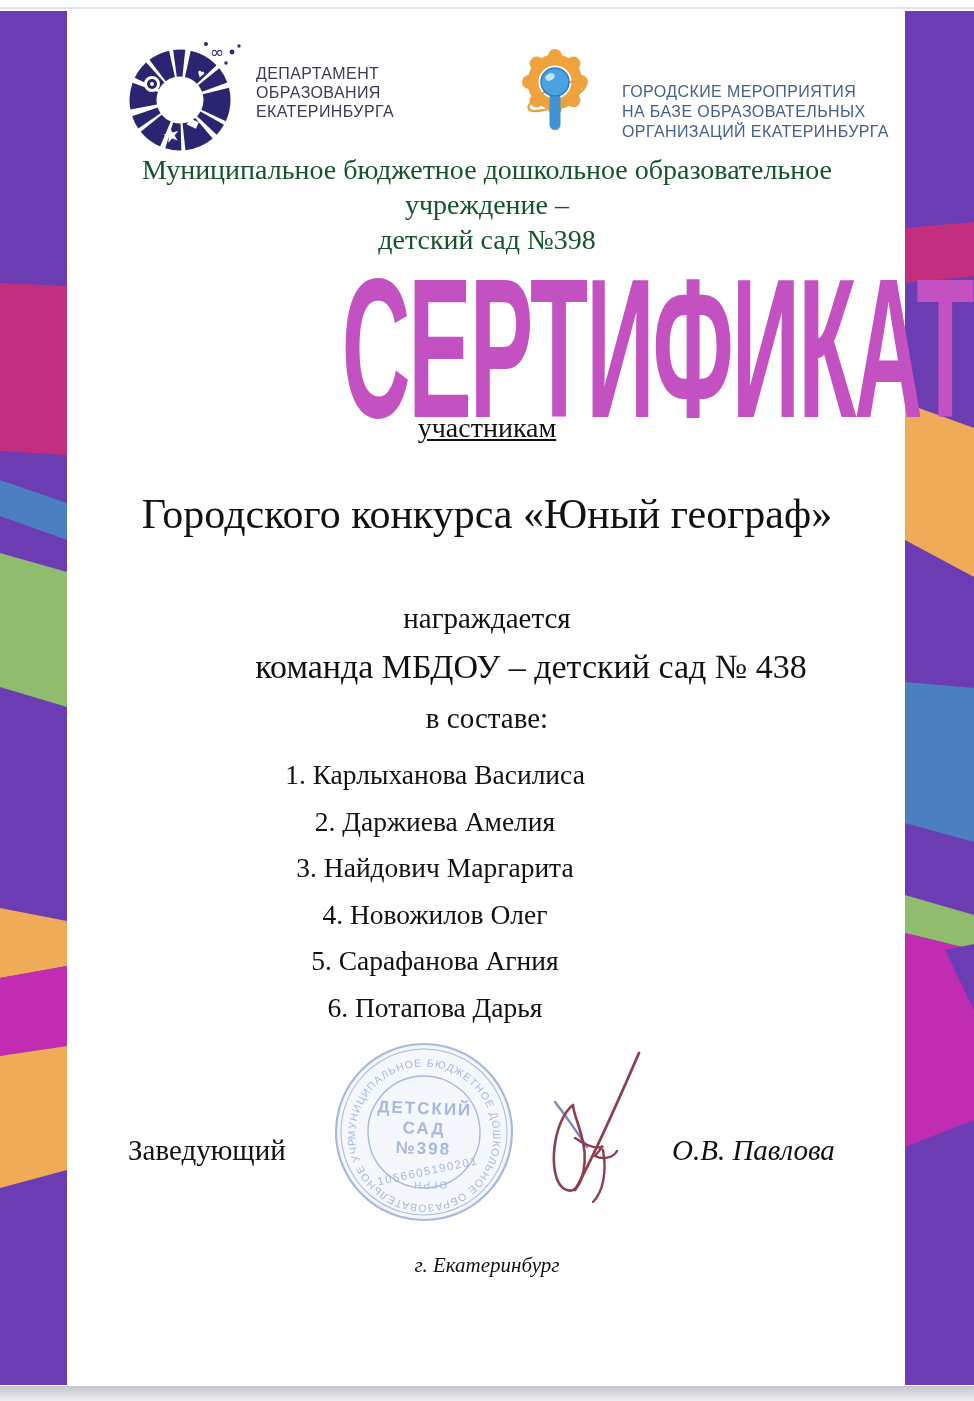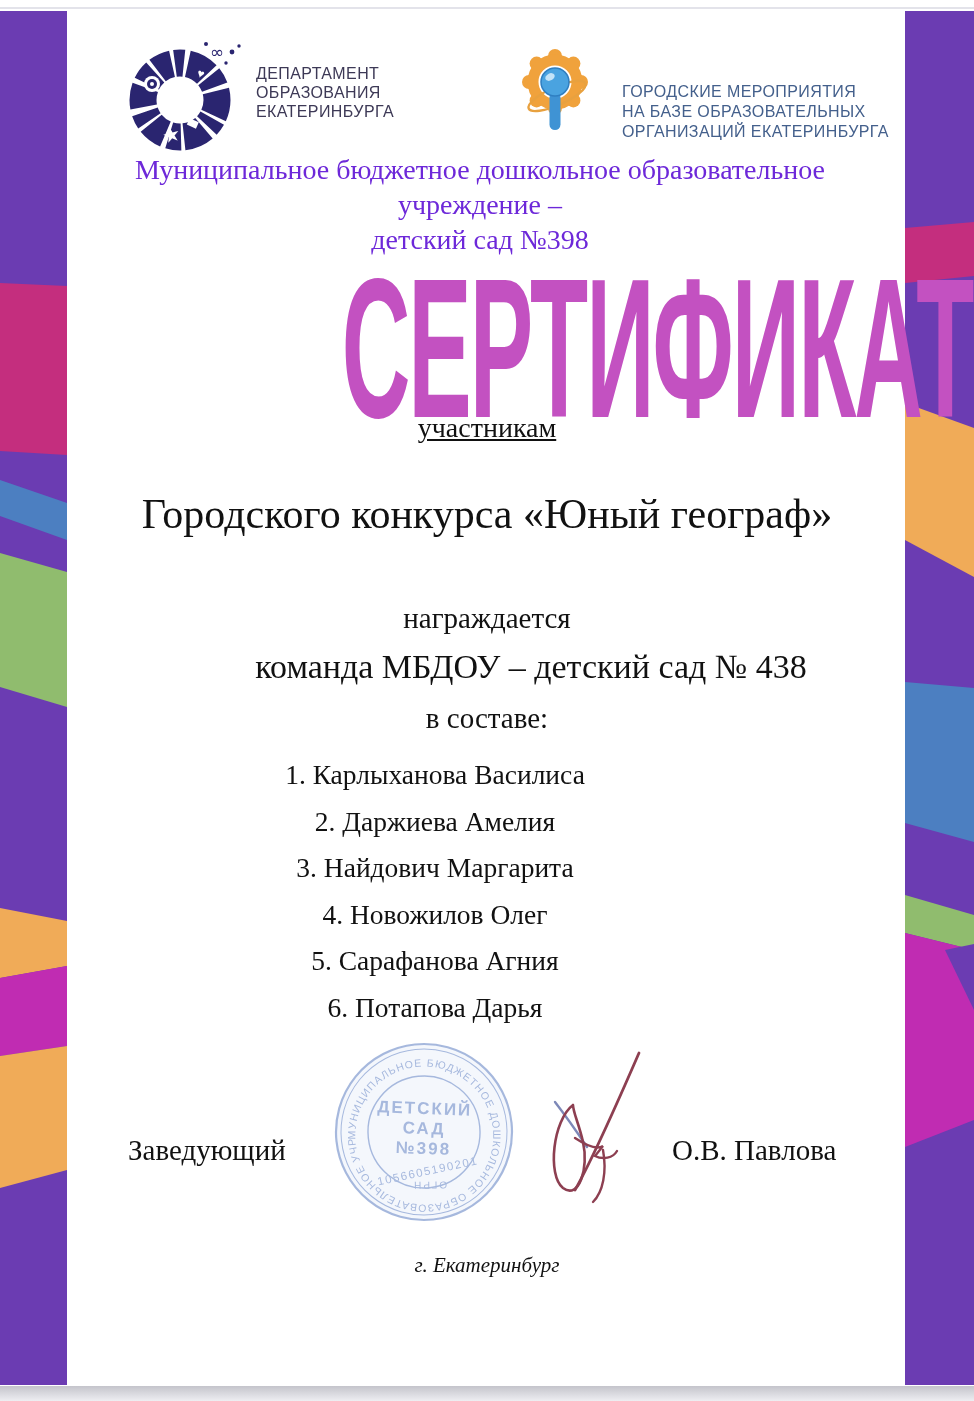--- a/index.html
+++ b/index.html
@@ -19,38 +19,38 @@
   
   .side-border{top:11px;height:1374px;}
   .side-border svg{display:block;width:100%;height:100%;}
   
   .logo-graphic svg{display:block;}
   .logo-text{font-family:"Liberation Sans", sans-serif;font-size:16px;line-height:19px;
     letter-spacing:.4px;white-space:nowrap;}
   .logo-text-left{color:#3d3956;}
   .logo-text-right{color:#44608c;line-height:20px;}
   
-  .institution{left:63px;top:152px;width:834px;text-align:center;
-    font-size:28px;line-height:35px;color:#6d28d9;}
+  .institution{left:70px;top:152px;width:834px;text-align:center;
+    font-size:28px;line-height:35px;color:#14532d;}
   
   .cert-title-wrap{left:0;top:250px;width:773px;text-align:center;}
   .cert-title{display:inline-block;font-family:"Liberation Sans", sans-serif;
     font-weight:bold;font-size:198px;line-height:1;letter-spacing:-4px;
     color:#c351c1;transform:scaleX(0.48);transform-origin:50% 0;white-space:nowrap;}
   .center-line{left:0;width:974px;text-align:center;white-space:nowrap;}
   .recipients{top:412px;font-size:28px;text-decoration:underline;}
   .contest{top:490px;font-size:42px;}
   .action{top:602px;font-size:29px;}
   .team{top:648px;font-size:34px;padding-left:44px;}
   .composition{top:702px;font-size:29px;}
   .members{left:0;top:752px;width:870px;text-align:center;
     font-size:27.5px;line-height:46.5px;}
   
   .position-label{left:128px;top:1134px;font-size:29px;}
-  .signer-name{left:672px;top:1134px;font-size:29px;}
+  .signer-name{left:672px;top:1134px;font-size:29px;font-style:italic;}
   .stamp{left:324px;top:1032px;width:200px;height:200px;opacity:.92;}
   .signature{left:545px;top:1050px;width:120px;height:165px;}
   
   .footer{left:0;top:1252px;width:974px;text-align:center;
     font-size:21px;line-height:26px;font-style:italic;}
   .stamp text{font-family:"Liberation Sans", sans-serif;}
 </style>
 </head>
 <body>
 

